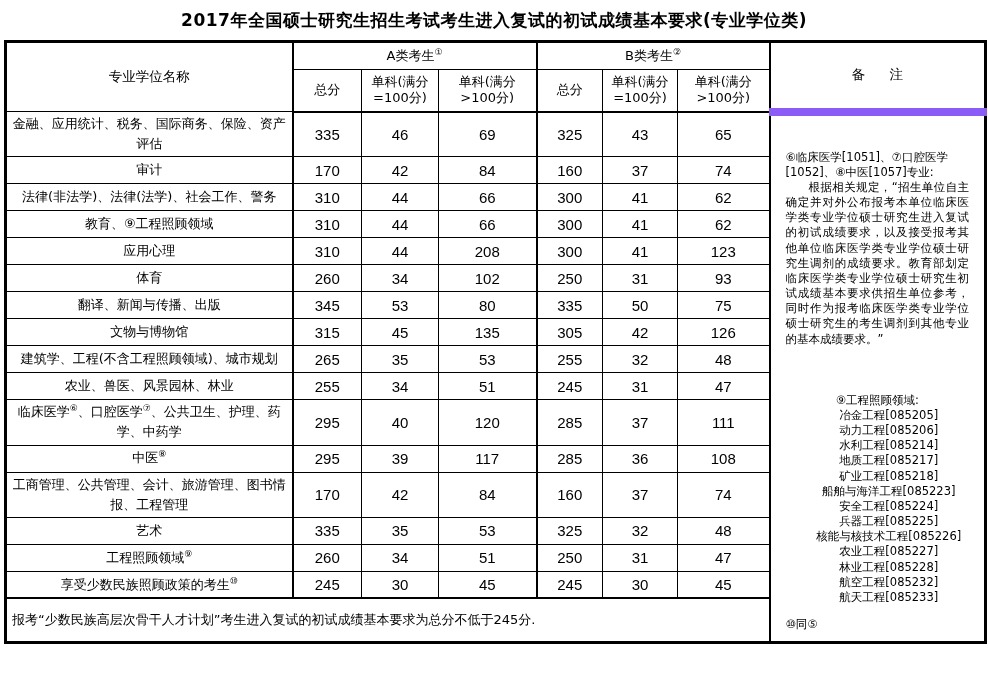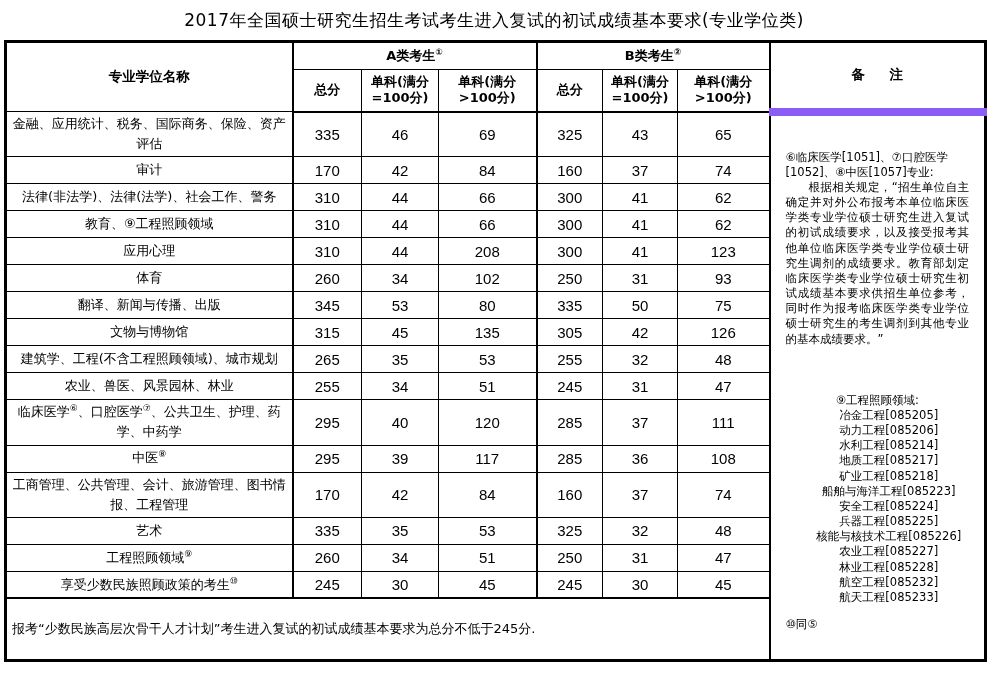--- a/index.html
+++ b/index.html
@@ -16,37 +16,37 @@
     height: 696px;
     background: #ffffff;
     overflow: hidden;
   }
   .doc-title {
     margin: 0;
     padding-top: 9px;
     padding-bottom: 8px;
     text-align: center;
     font-size: 17px;
-    font-weight: normal;
+    font-weight: bold;
     letter-spacing: 0.5px;
   }
   table.score-table {
     border-collapse: collapse;
     table-layout: fixed;
     margin-left: 4px;
     width: 980px;
     border: 3px solid #000;
   }
   .score-table th, .score-table td {
     border: 1px solid #000;
     box-sizing: border-box;
     overflow: hidden;
   }
   .score-table th {
-    font-weight: bold;
+    font-weight: normal;
     font-size: 13px;
     text-align: center;
     padding: 1px 2px;
   }
   tr.hr1 th { height: 28px; }
   tr.hr2 th { height: 42px; border-bottom: 2px solid #000; white-space: pre-line; line-height: 1.25; }
   th.name-h { font-size: 13.5px; }
   th.notes-h { border-bottom: 8px solid #8b5cf6; letter-spacing: 10px; font-size: 13.5px; padding-left: 12px; }
   .sep-l { border-left: 2px solid #000 !important; }
   td.c-name {
@@ -60,21 +60,21 @@
     font-family: "Liberation Sans", sans-serif;
     font-size: 15px;
     text-align: center;
     height: 27px;
   }
   sup { font-size: 9px; line-height: 0; }
   tr.footer-row td {
     border-top: 2px solid #000;
     font-size: 13px;
     text-align: left;
-    padding: 21px 5px;
+    padding: 12px 5px;
     height: 28px;
   }
   td.notes-cell {
     vertical-align: top;
     text-align: left;
     font-size: 11.5px;
     line-height: 1.32;
     padding: 4px 15px;
   }
   .np1 { margin-top: 30px; }

